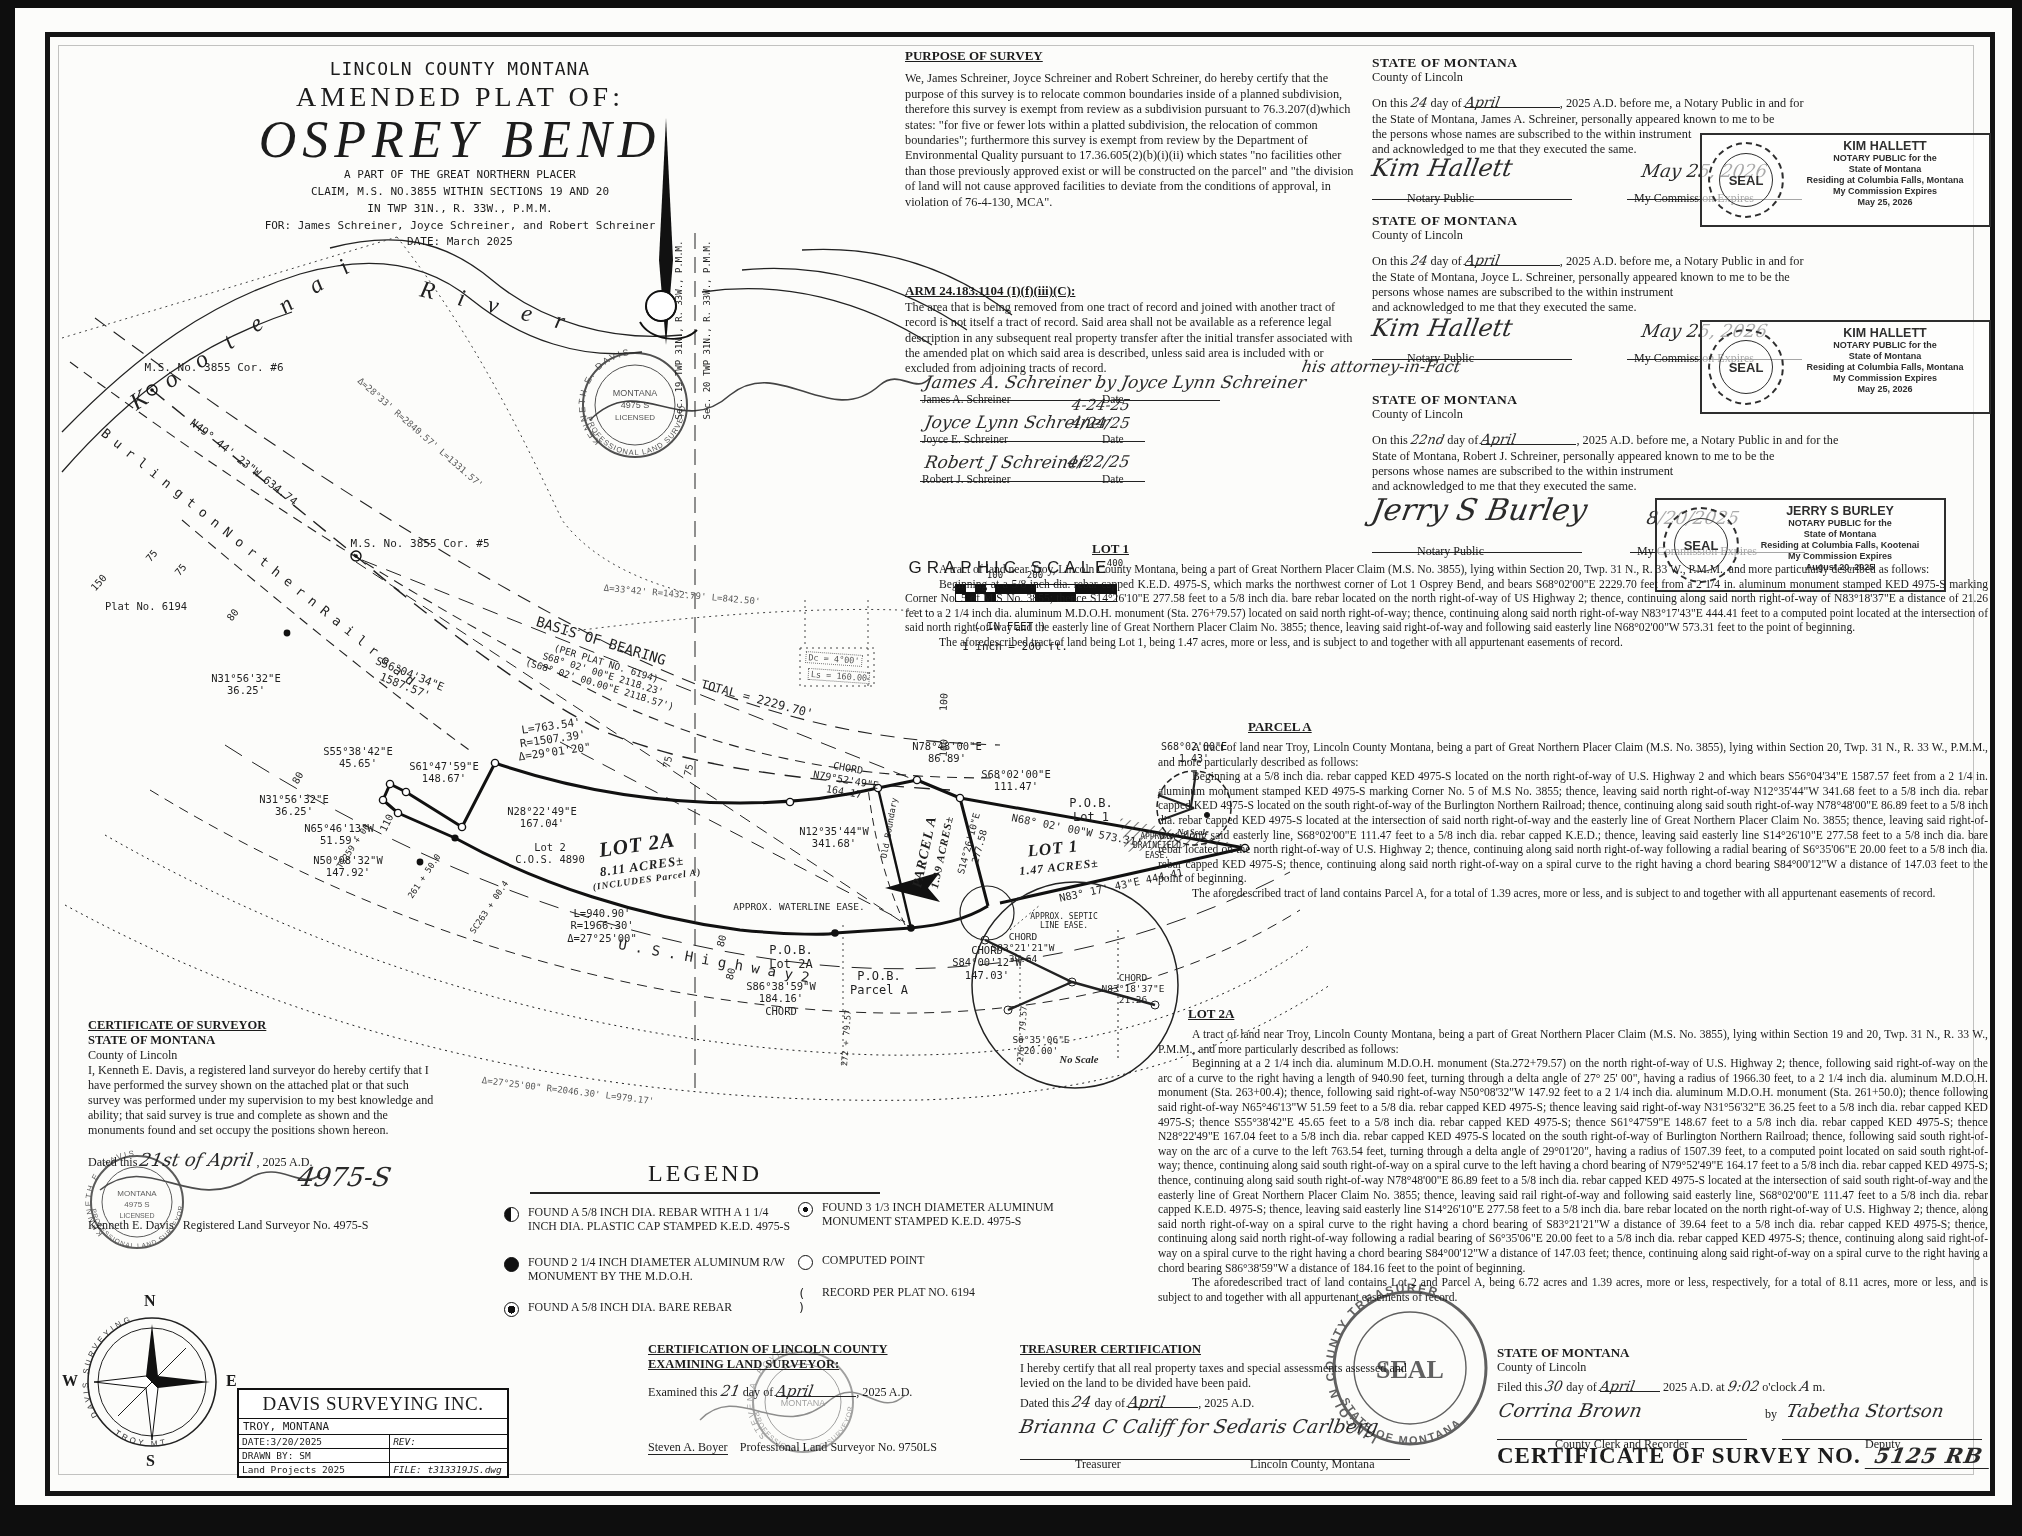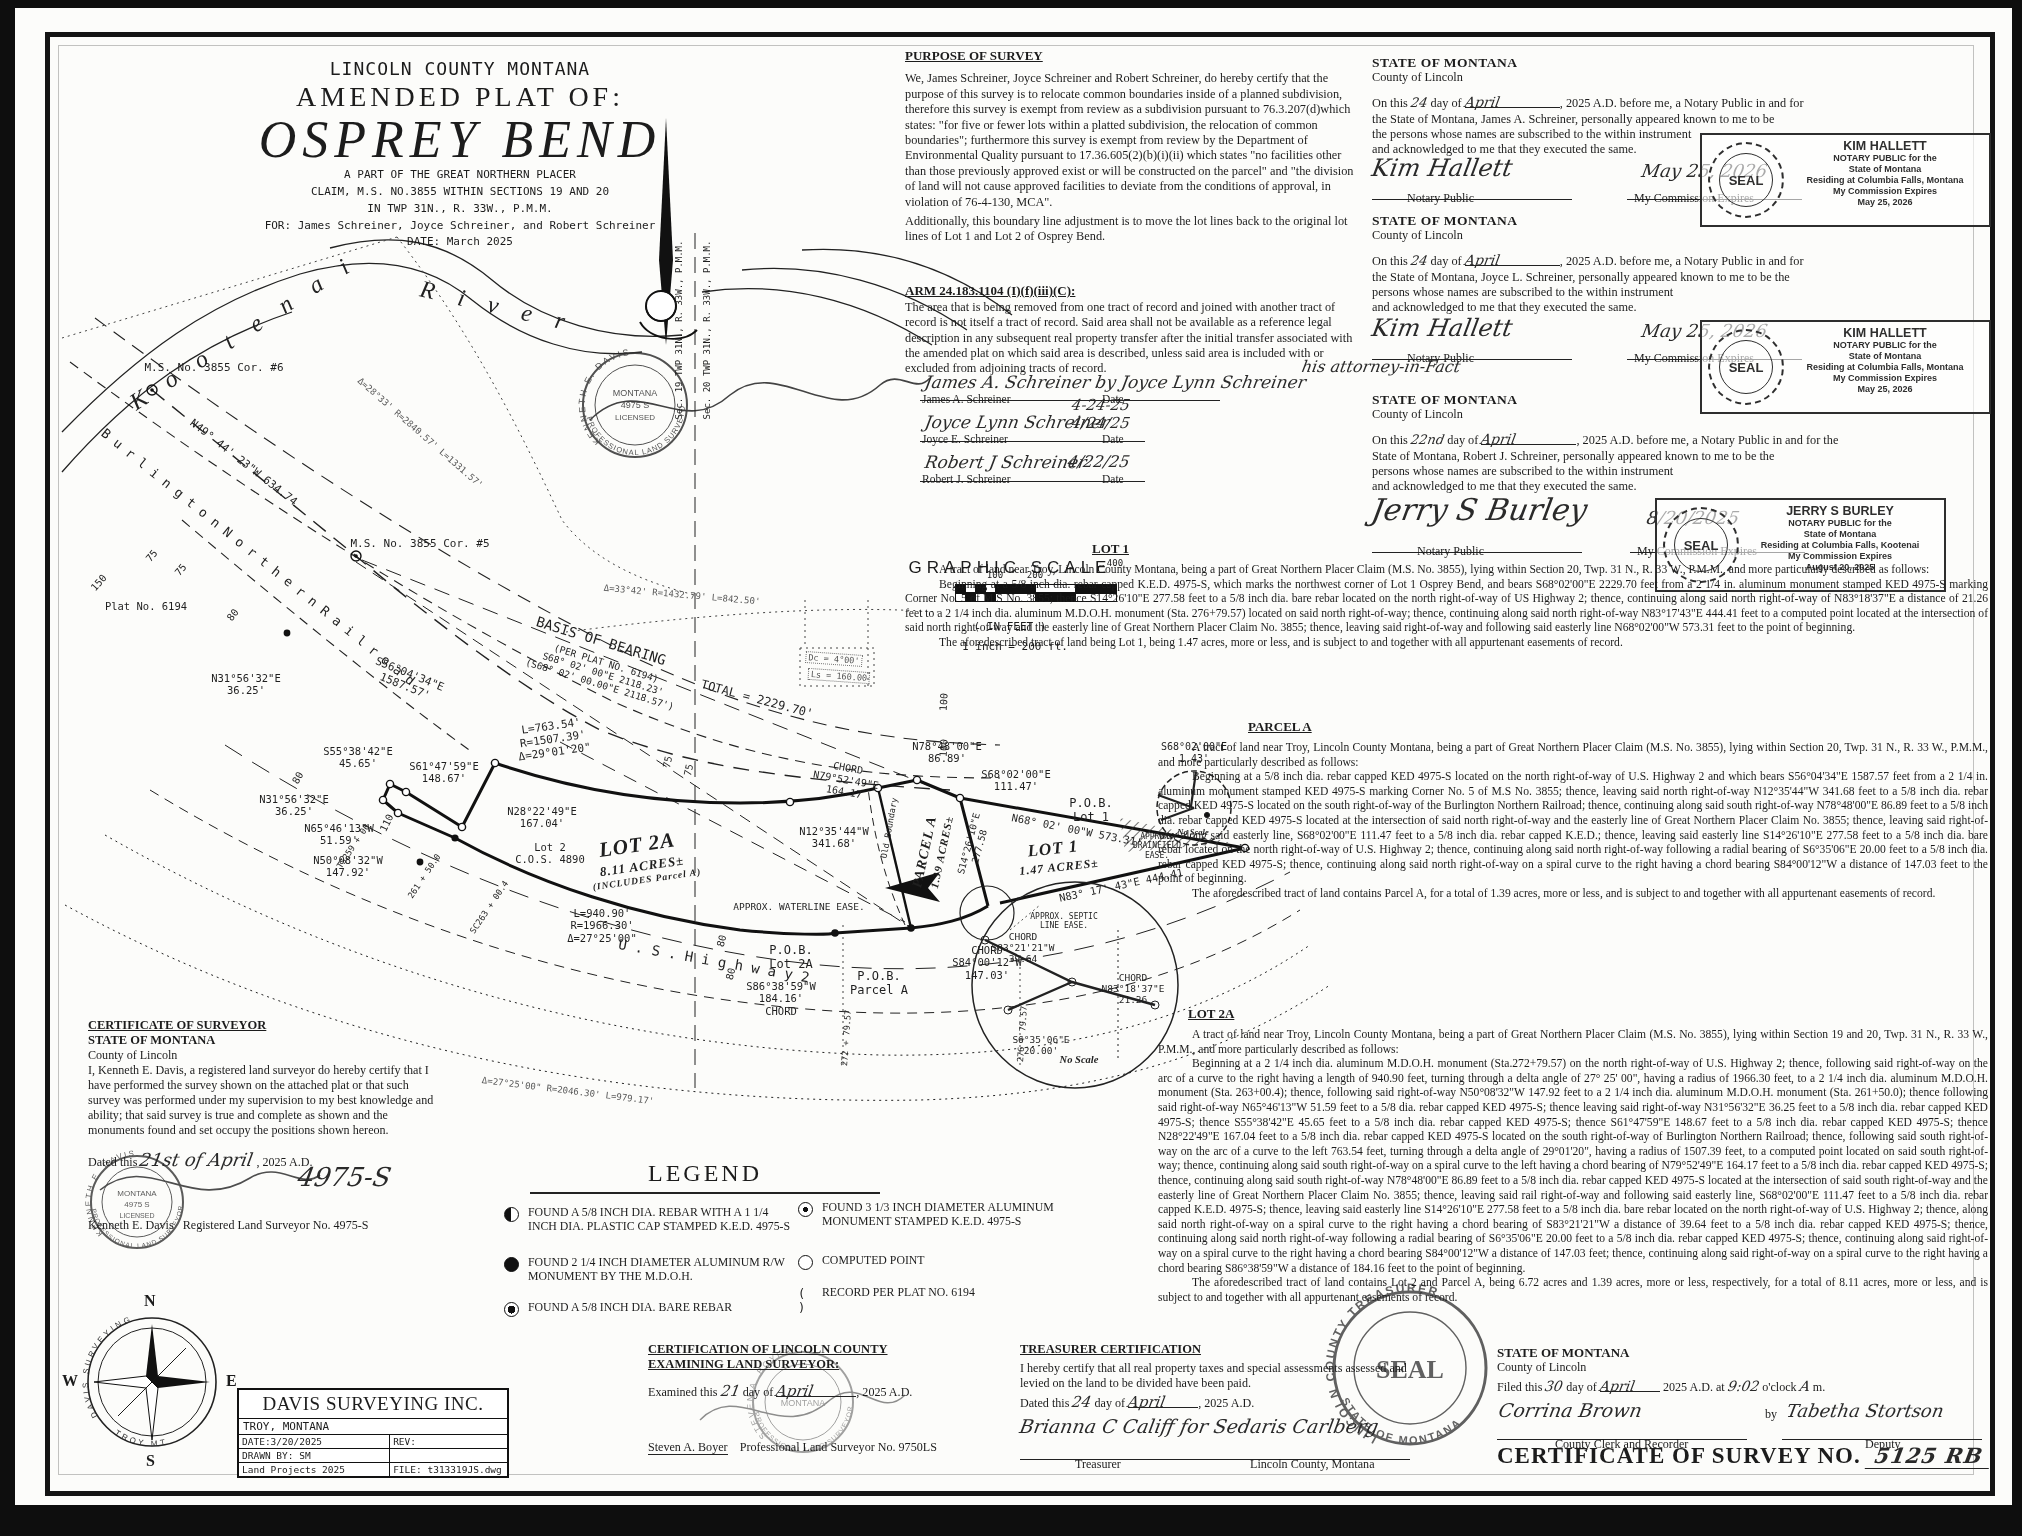--- a/index.html
+++ b/index.html
@@ -70,21 +70,21 @@
   .cert h4{margin:0;font-size:12.5px;text-decoration:underline;}
   .cert .nline{border-bottom:1px solid #222;}
   
   #davis-table{left:237px;top:1388px;width:268px;border:2.5px solid #111;background:#fff;}
   #davis-table .r1{border-bottom:1.5px solid #111;text-align:center;font-size:19px;font-family:"Liberation Serif",serif;
        letter-spacing:.5px;padding:3px 0;}
   #davis-table .r2{border-bottom:1.5px solid #111;font-size:11px;padding:1px 4px;font-family:"DejaVu Sans Mono",monospace;}
   #davis-table .row{display:flex;border-bottom:1.5px solid #111;font-family:"DejaVu Sans Mono",monospace;font-size:9.5px;}
   #davis-table .row:last-child{border-bottom:none;}
   #davis-table .c1{flex:1.3;border-right:1.5px solid #111;padding:1px 3px;}
-  #davis-table .c2{flex:1;padding:1px 3px;}
+  #davis-table .c2{flex:1;padding:1px 3px;font-style:italic;}
   
   #cos{left:1497px;top:1443px;font-size:23px;font-weight:bold;letter-spacing:1px;font-family:"Liberation Serif",serif;}
   svg{display:block;}
   .sealtext{font-family:"Liberation Sans",sans-serif;}
 </style>
 </head>
 <body>
 
 <div id="sheet">
   <div id="paper"></div>
@@ -273,21 +273,20 @@
     <div class="sub">A PART OF THE GREAT NORTHERN PLACER</div>
     <div class="sub">CLAIM, M.S. NO.3855 WITHIN SECTIONS 19 AND 20</div>
     <div class="sub">IN TWP 31N., R. 33W., P.M.M.</div>
     <div class="sub">FOR: James Schreiner, Joyce Schreiner, and Robert Schreiner</div>
     <div class="sub">DATE: March 2025</div>
   </div>
 
   <div class="abs" id="purpose">
     <h3>PURPOSE OF SURVEY</h3>
     <div>We, James Schreiner, Joyce Schreiner and Robert Schreiner, do hereby certify that the purpose of this survey is to relocate common boundaries inside of a planned subdivision, therefore this survey is exempt from review as a subdivision pursuant to 76.3.207(d)which states: "for five or fewer lots within a platted subdivision, the relocation of common boundaries"; furthermore this survey is exempt from review by the Department of Environmental Quality pursuant to 17.36.605(2)(b)(i)(ii) which states "no facilities other than those previously approved exist or will be constructed on the parcel" and "the division of land will not cause approved facilities to deviate from the conditions of approval, in violation of 76-4-130, MCA".</div>
-    <div style="margin-top:4px">Additionally, this boundary line adjustment is to move the lot lines back to the original lot lines of Lot 1 and Lot 2 of Osprey Bend.</div>
   </div>
   <div class="abs" id="arm">
     <h3>ARM 24.183.1104 (I)(f)(iii)(C):</h3>
     <div>The area that is being removed from one tract of record and joined with another tract of record is not itself a tract of record. Said area shall not be available as a reference legal description in any subsequent real property transfer after the initial transfer associated with the amended plat on which said area is described, unless said area is included with or excluded from adjoining tracts of record.</div>
   </div>
 
   <div class="abs" style="left:920px;top:372px;width:560px;">
     <div style="position:relative;height:118px;">
       <span class="hw" style="position:absolute;left:5px;top:0;font-size:17px;white-space:nowrap;">James A. Schreiner by Joyce Lynn Schreiner</span>
       <span class="blank" style="position:absolute;left:0;top:16px;width:300px;"></span>

